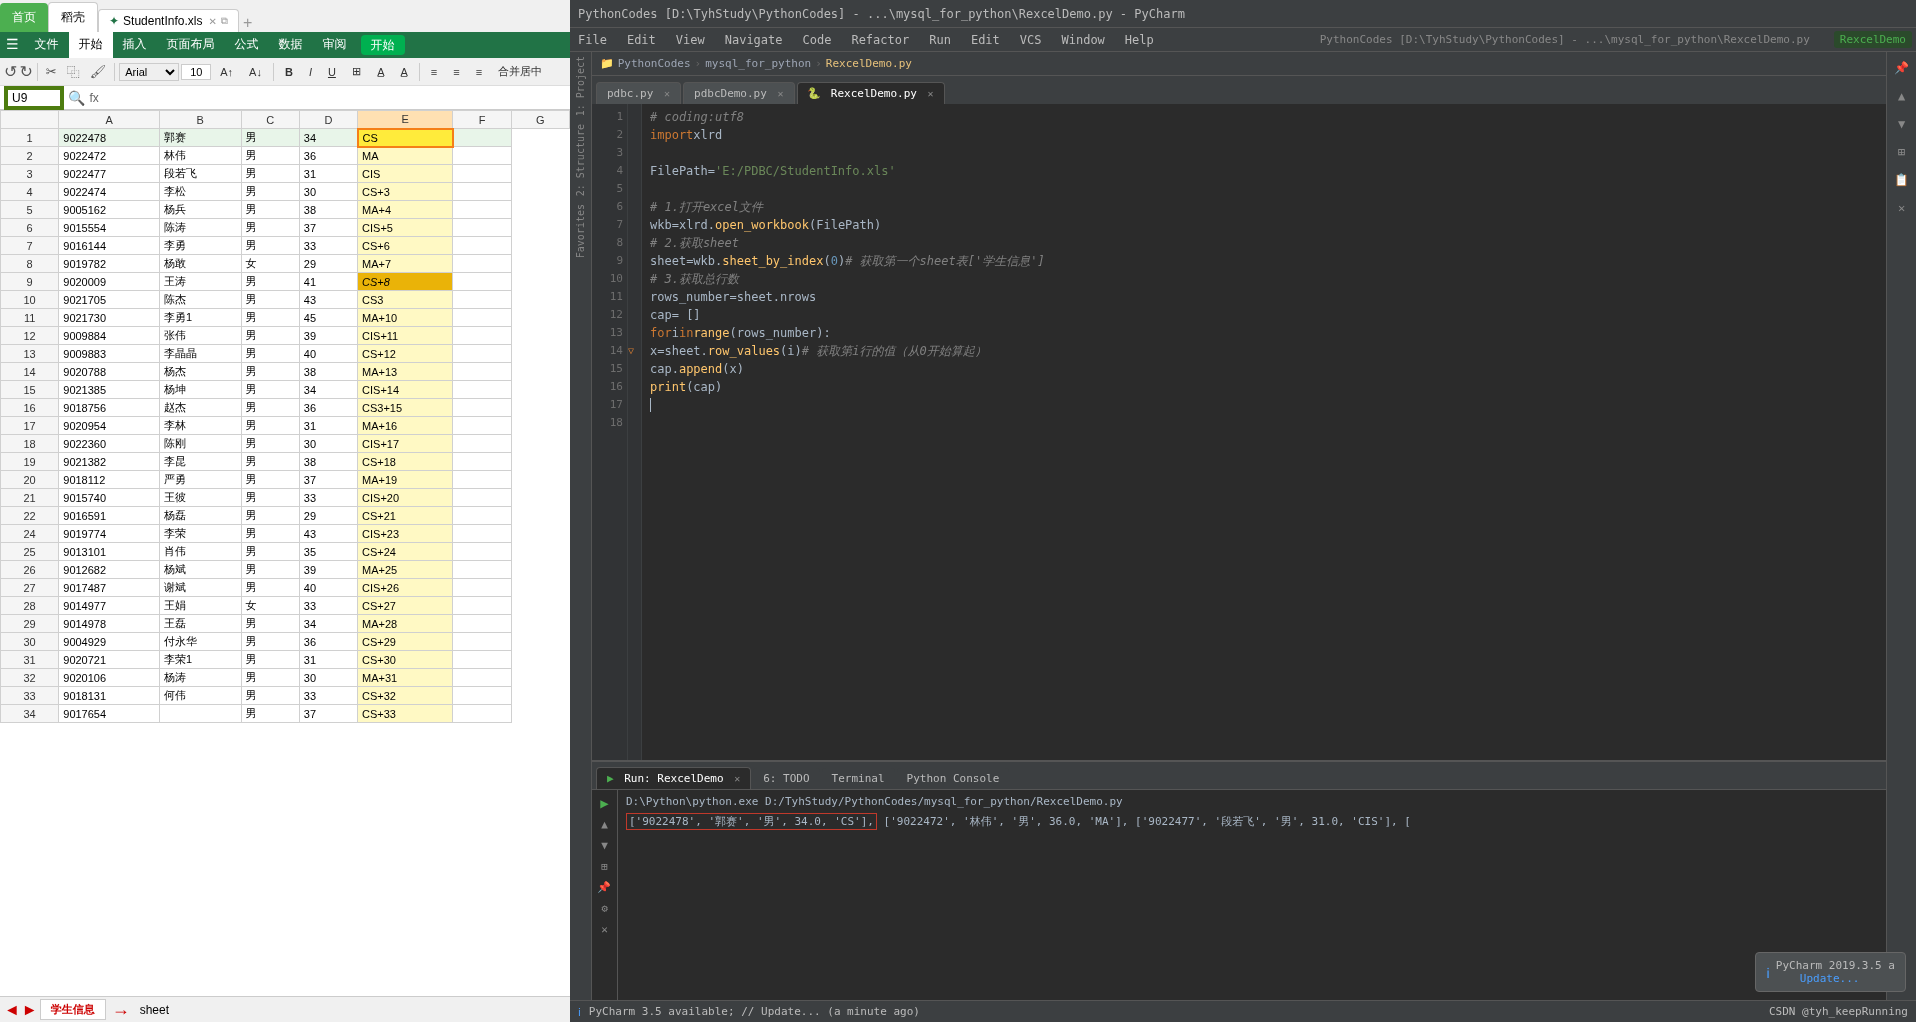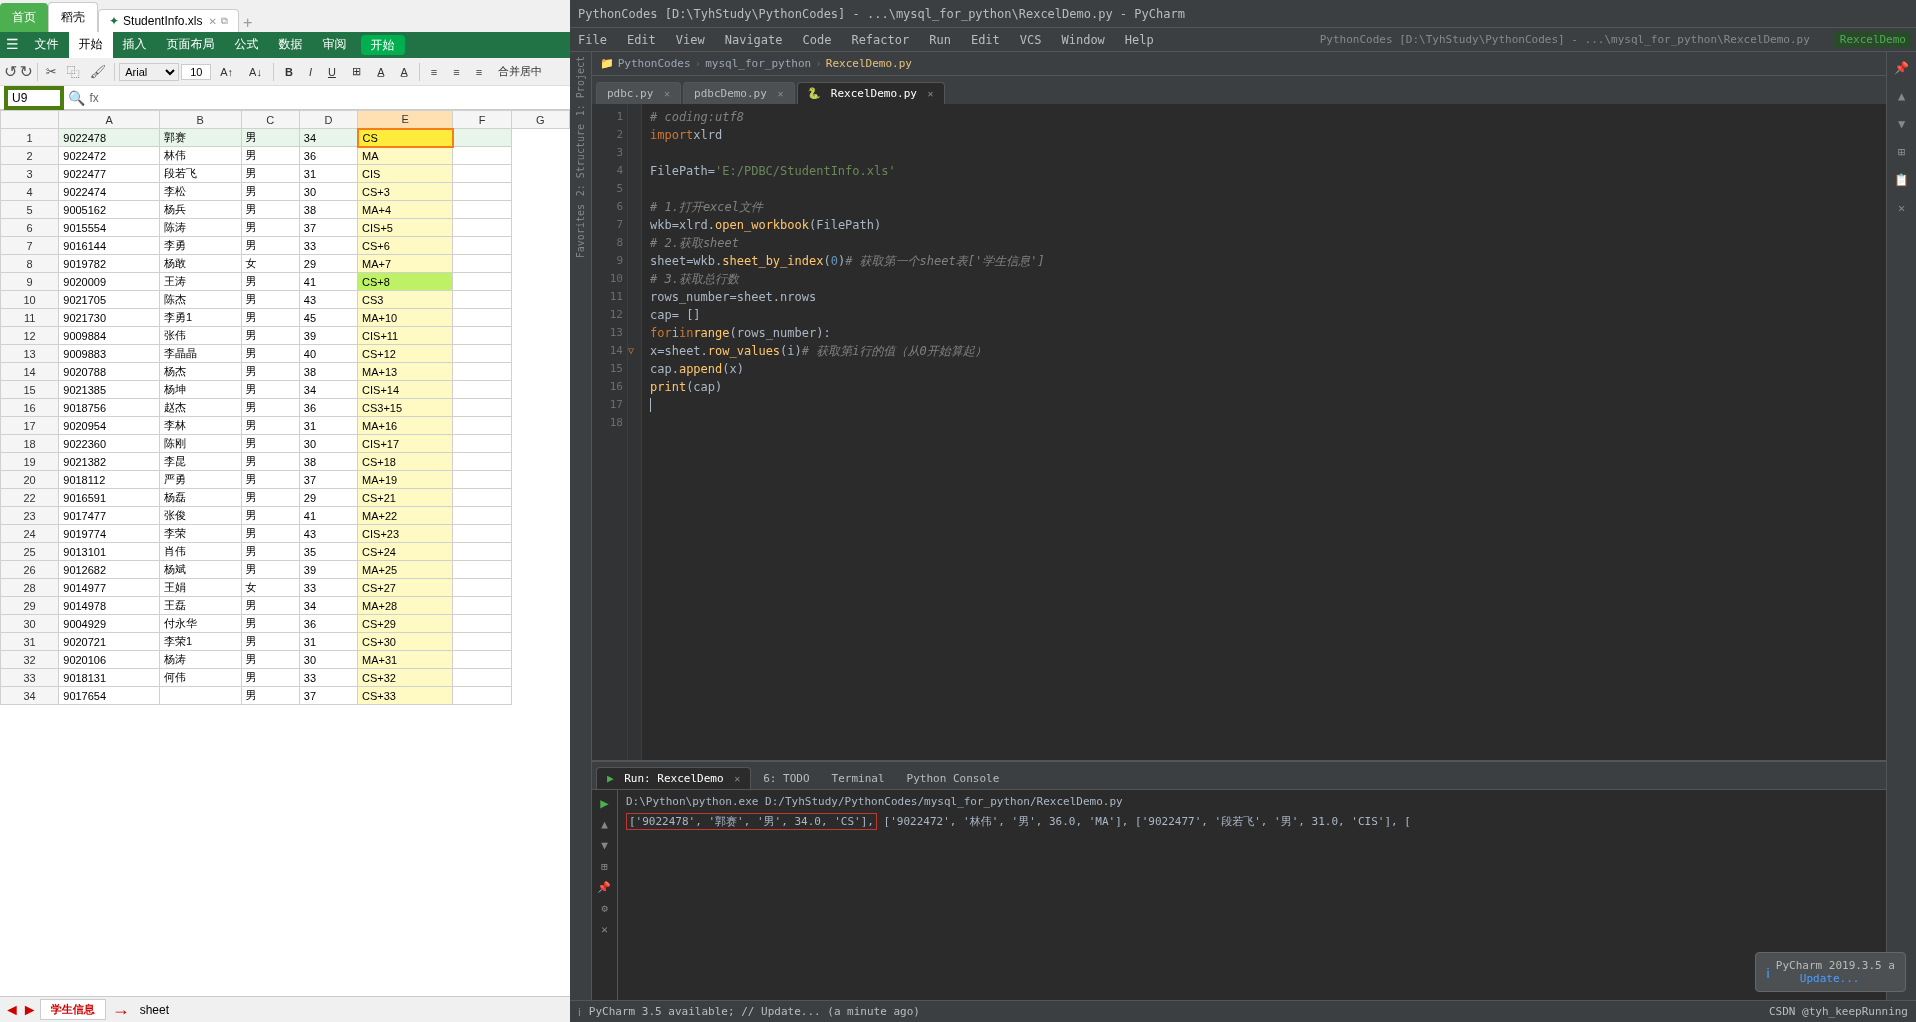--- a/index.html
+++ b/index.html
@@ -634,21 +634,21 @@
               <td>29</td>
               <td style="background: rgb(255, 249, 196);">MA+7</td>
               <td></td>
             </tr>
             <tr>
               <td>9</td>
               <td>9020009</td>
               <td>王涛</td>
               <td>男</td>
               <td>41</td>
-              <td style="background: #bef264;">CS+8</td>
+              <td style="background: #eab308; font-style: italic;">CS+8</td>
               <td></td>
             </tr>
             <tr>
               <td>10</td>
               <td>9021705</td>
               <td>陈杰</td>
               <td>男</td>
               <td>43</td>
               <td style="background: rgb(255, 249, 196);">CS3</td>
               <td></td>
@@ -737,38 +737,38 @@
             <tr>
               <td>20</td>
               <td>9018112</td>
               <td>严勇</td>
               <td>男</td>
               <td>37</td>
               <td style="background: rgb(255, 249, 196);">MA+19</td>
               <td></td>
             </tr>
             <tr>
+              <td>21</td>
+              <td>9015740</td>
+              <td>王彼</td>
+              <td>男</td>
+              <td>33</td>
+              <td style="background: rgb(255, 249, 196);">CIS+20</td>
+              <td></td>
+            </tr>
+            <tr>
               <td>22</td>
               <td>9016591</td>
               <td>杨磊</td>
               <td>男</td>
               <td>29</td>
               <td style="background: rgb(255, 249, 196);">CS+21</td>
               <td></td>
             </tr>
             <tr>
-              <td>23</td>
-              <td>9017477</td>
-              <td>张俊</td>
-              <td>男</td>
-              <td>41</td>
-              <td style="background: rgb(255, 249, 196);">MA+22</td>
-              <td></td>
-            </tr>
-            <tr>
               <td>24</td>
               <td>9019774</td>
               <td>李荣</td>
               <td>男</td>
               <td>43</td>
               <td style="background: rgb(255, 249, 196);">CIS+23</td>
               <td></td>
             </tr>
             <tr>
               <td>25</td>
@@ -779,20 +779,29 @@
               <td style="background: rgb(255, 249, 196);">CS+24</td>
               <td></td>
             </tr>
             <tr>
               <td>26</td>
               <td>9012682</td>
               <td>杨斌</td>
               <td>男</td>
               <td>39</td>
               <td style="background: rgb(255, 249, 196);">MA+25</td>
+              <td></td>
+            </tr>
+            <tr>
+              <td>27</td>
+              <td>9017487</td>
+              <td>谢斌</td>
+              <td>男</td>
+              <td>40</td>
+              <td style="background: rgb(255, 249, 196);">CIS+26</td>
               <td></td>
             </tr>
             <tr>
               <td>28</td>
               <td>9014977</td>
               <td>王娟</td>
               <td>女</td>
               <td>33</td>
               <td style="background: rgb(255, 249, 196);">CS+27</td>
               <td></td>

